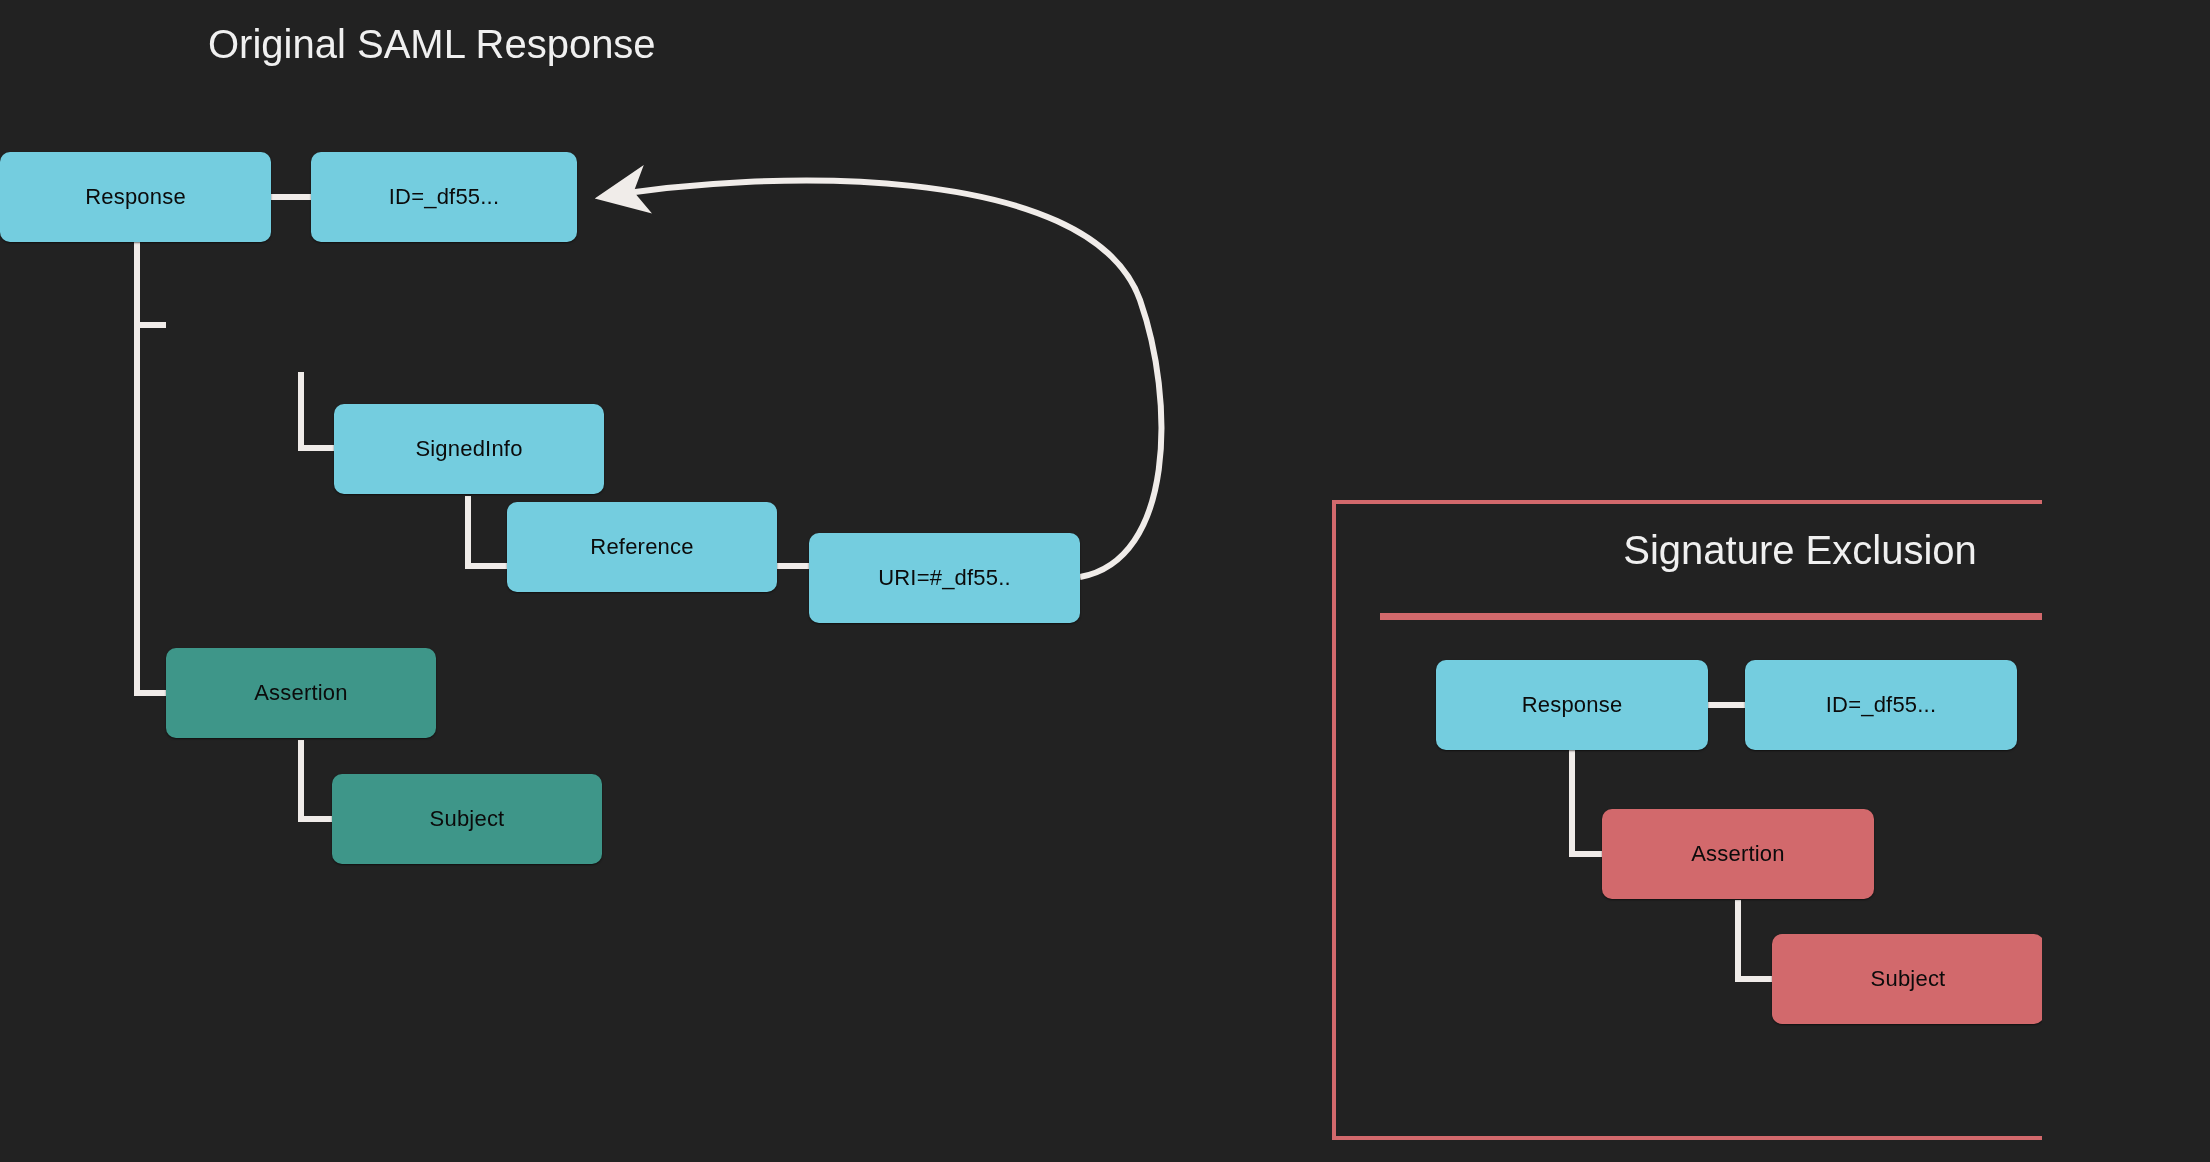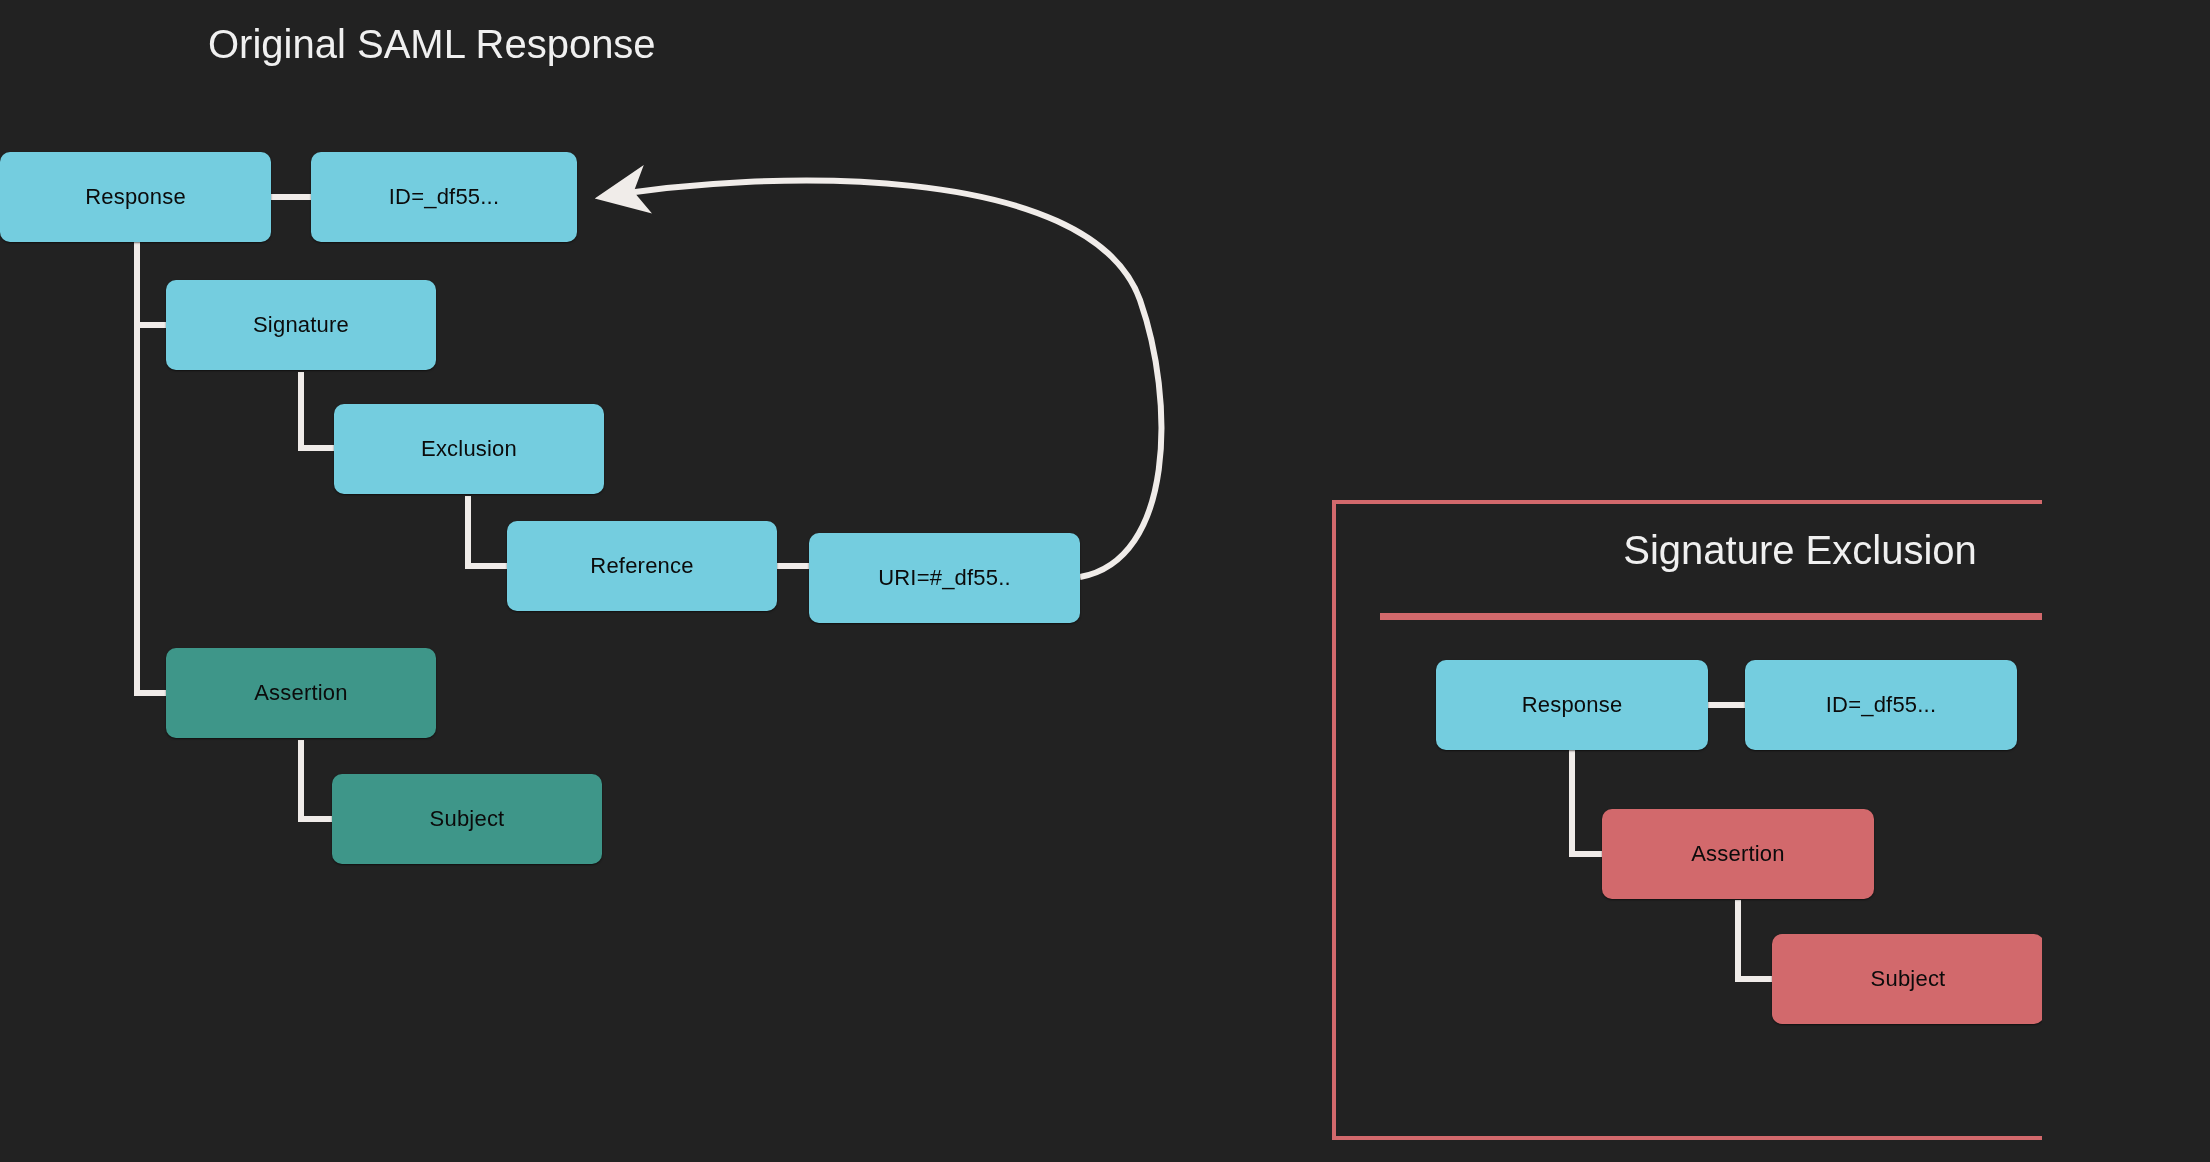--- a/index.html
+++ b/index.html
@@ -108,25 +108,24 @@
       <path d="M 1738,900 L 1738,979 L 1772,979"></path>
     </g>
   </svg>
 
   <div class="section-title" id="title-left">Original SAML Response</div>
 
   <div class="node blue" style="left:0px; top:152px; width:271px; height:90px;">Response</div>
 
   <div class="node blue" style="left:311px; top:152px; width:266px; height:90px;">ID=_df55...</div>
 
-  <div class="node blue" style="left:166px; top:280px; width:270px; height:90px;">Signature</div>
 
-  <div class="node blue" style="left:334px; top:404px; width:270px; height:90px;">Exclusion</div>
+  <div class="node blue" style="left:334px; top:404px; width:270px; height:90px;">SignedInfo</div>
 
-  <div class="node blue" style="left:507px; top:521px; width:270px; height:90px;">Reference</div>
+  <div class="node blue" style="left:507px; top:502px; width:270px; height:90px;">Reference</div>
 
   <div class="node blue" style="left:809px; top:521px; width:271px; height:90px;margin-top:12px;">URI=#_df55..</div>
 
   <div class="node teal" style="left:166px; top:648px; width:270px; height:90px;">Assertion</div>
 
   <div class="node teal" style="left:332px; top:774px; width:270px; height:90px;">Subject</div>
 
   <div id="exclusion-panel"></div>
 
   <div class="section-title" id="panel-title">Signature Exclusion</div>

